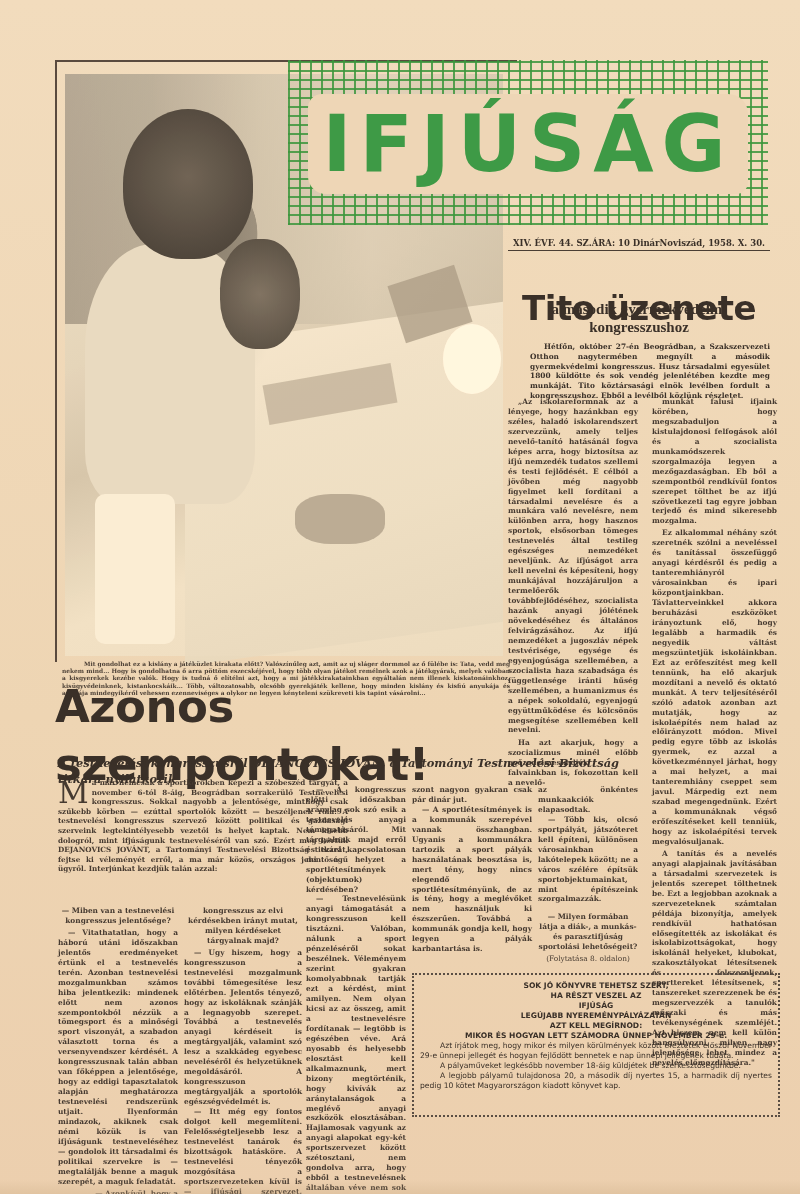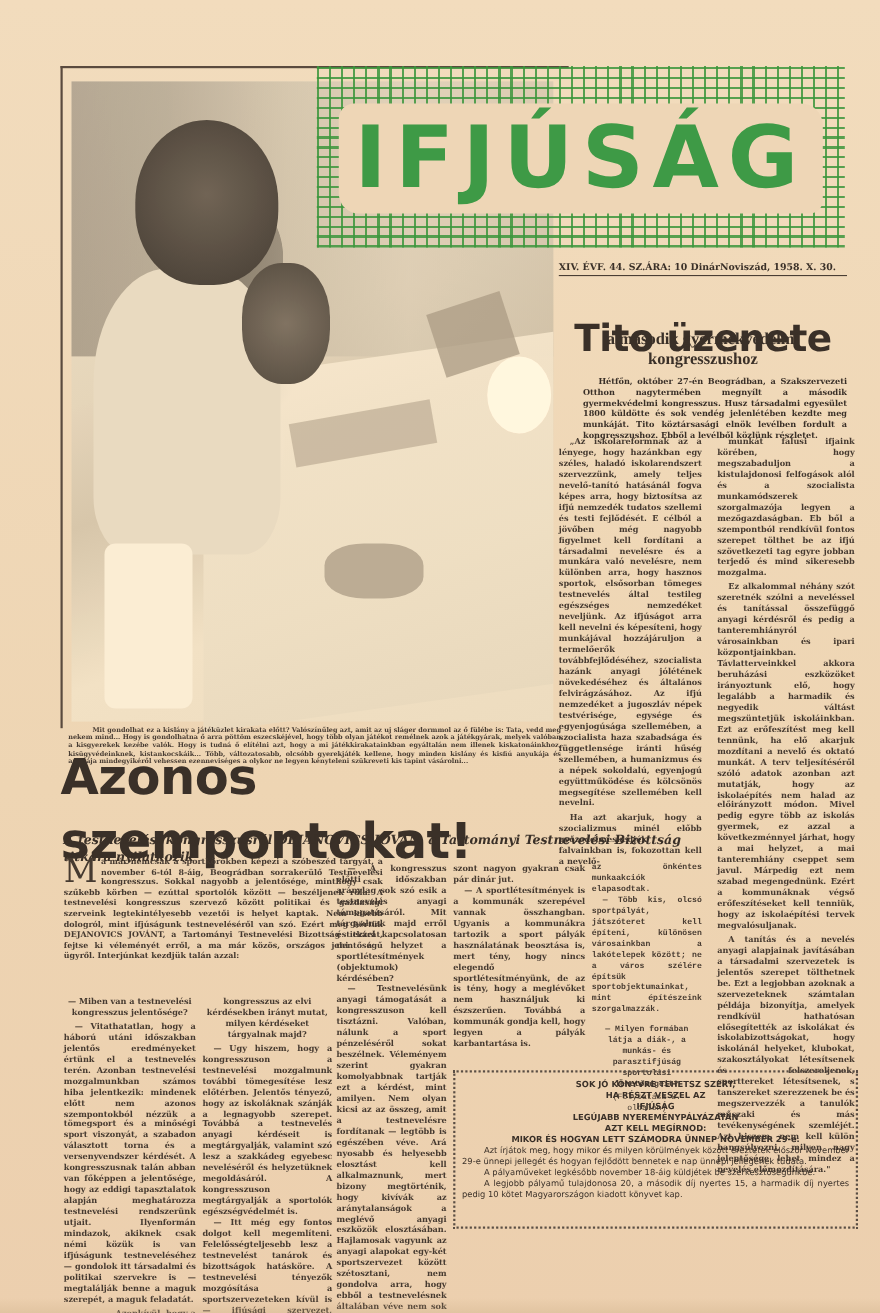--- a/index.html
+++ b/index.html
@@ -22,21 +22,21 @@
   .photo .teddy{position:absolute;left:155px;top:165px;width:80px;height:110px;border-radius:45%;background:radial-gradient(circle,#7a6d60,#52483e);}
   .photo .bear2{position:absolute;left:378px;top:250px;width:58px;height:70px;border-radius:50%;background:#f2ebdf;}
   .photo .doll{position:absolute;left:230px;top:420px;width:90px;height:50px;border-radius:40%;background:#b0a392;}
 
   .masthead{position:absolute;left:288px;top:60px;width:480px;height:165px;
     background:
       repeating-linear-gradient(90deg,rgba(60,150,60,.85) 0 2px,transparent 2px 11px),
       repeating-linear-gradient(0deg,rgba(60,150,60,.85) 0 2px,transparent 2px 9px);}
   .masthead-inner{position:absolute;left:20px;top:34px;width:440px;height:100px;background:#eed6b6;border-radius:14px 20px 12px 18px;}
   .masthead-title{position:absolute;left:0;right:0;top:2px;text-align:center;font-family:"DejaVu Sans",sans-serif;font-weight:bold;font-size:78px;letter-spacing:8px;color:#3e9a46;line-height:96px;}
-  .issue-line{position:absolute;left:508px;top:238px;width:262px;font-size:8.5px;font-weight:bold;display:flex;justify-content:flex-start;border-bottom:1px solid #4a3e34;padding-bottom:2px;}
+  .issue-line{position:absolute;left:508px;top:238px;width:262px;font-size:8.5px;font-weight:bold;display:flex;justify-content:center;border-bottom:1px solid #4a3e34;padding-bottom:2px;}
   .h-tito{position:absolute;left:508px;top:245px;width:262px;text-align:center;font-family:"DejaVu Sans",sans-serif;font-weight:bold;font-size:34px;letter-spacing:-0.5px;color:#3a3028;line-height:40px;margin-top:43px;}
   .sub-tito{position:absolute;left:508px;top:300px;width:262px;text-align:center;font-family:Liberation Serif, serif;font-weight:bold;font-size:15px;line-height:18px;}
   .lead-tito{position:absolute;left:530px;top:342px;width:240px;font-size:7.4px;line-height:9.8px;font-weight:bold;text-align:justify;text-indent:14px;}
   .col{position:absolute;font-size:7.4px;line-height:9.95px;font-weight:bold;text-align:justify;color:#463a30;}
   .col p{margin:0;text-indent:10px;}
   .caption{position:absolute;left:62px;top:660px;width:448px;font-size:5.9px;line-height:7.2px;font-weight:bold;text-align:justify;text-indent:22px;color:#4a3e34;}
   .h-azonos{position:absolute;left:55px;top:678px;width:560px;font-family:"DejaVu Sans",sans-serif;font-weight:bold;font-size:45px;letter-spacing:-0.5px;line-height:58px;color:#3a3028;}
   .sub-azonos{position:absolute;left:58px;top:755px;width:590px;font-family:"DejaVu Serif",serif;font-style:italic;font-weight:bold;font-size:11.4px;line-height:16px;}
   .dropcap{float:left;font-size:30px;line-height:26px;margin:2px 3px 0 0;font-weight:normal;}
   .q{font-weight:bold;text-align:center;text-indent:0 !important;margin:8px 0 2px !important;}
@@ -119,21 +119,21 @@
     <p>— A kongresszus előtti időszakban aránylag sok szó esik a testnevelés anyagi támogatásáról. Mit tárgyalnak majd erről és ezzel kapcsolatosan mi a helyzet a sportlétesítmények (objektumok) kérdésében?</p>
     <p>— Testnevelésünk anyagi támogatását a kongresszuson kell tisztázni. Valóban, nálunk a sport pénzeléséről sokat beszélnek. Véleményem szerint gyakran komolyabbnak tartják ezt a kérdést, mint amilyen. Nem olyan kicsi az az összeg, amit a testnevelésre fordítanak — legtöbb is egészében véve. Ará nyosabb és helyesebb elosztást kell alkalmaznunk, mert bizony megtörténik, hogy kivívák az aránytalanságok a meglévő anyagi eszközök elosztásában. Hajlamosak vagyunk az anyagi alapokat egy-két sportszervezet között szétosztani, nem gondolva arra, hogy ebből a testnevelésnek általában véve nem sok haszna van.</p>
 
   </div>
 
   <div class="col" style="left:412px;top:785px;width:120px;">
     <p style="text-indent:0">szont nagyon gyakran csak pár dinár jut.</p>
     <p>— A sportlétesítmények is a kommunák szerepével vannak összhangban. Ugyanis a kommunákra tartozik a sport pályák használatának beosztása is, mert tény, hogy nincs elegendő sportlétesítményünk, de az is tény, hogy a meglévőket nem használjuk ki észszerűen. Továbbá a kommunák gondja kell, hogy legyen a pályák karbantartása is.</p>
   </div>
 
-  <div class="col" style="left:538px;top:785px;width:100px;font-family:Liberation Mono, monospace;">
+  <div class="col" style="left:538px;top:785px;width:100px;">
     <p style="text-indent:0">az önkéntes munkaakciók elapasodtak.</p>
     <p>— Több kis, olcsó sportpályát, játszóteret kell építeni, különösen városainkban a lakótelepek között; ne a város szélére építsük sportobjektumainkat, mint építészeink szorgalmazzák.</p>
     <p class="q">— Milyen formában látja a diák-, a munkás- és parasztifjúság sportolási lehetőségeit?</p>
     <p style="text-align:center;text-indent:0;font-weight:normal">(Folytatása 8. oldalon)</p>
   </div>
 
   <div class="notice">
     <div class="c">SOK JÓ KÖNYVRE TEHETSZ SZERT,</div>
     <div class="c">HA RÉSZT VESZEL AZ</div>
     <div class="c">IFJÚSÁG</div>

